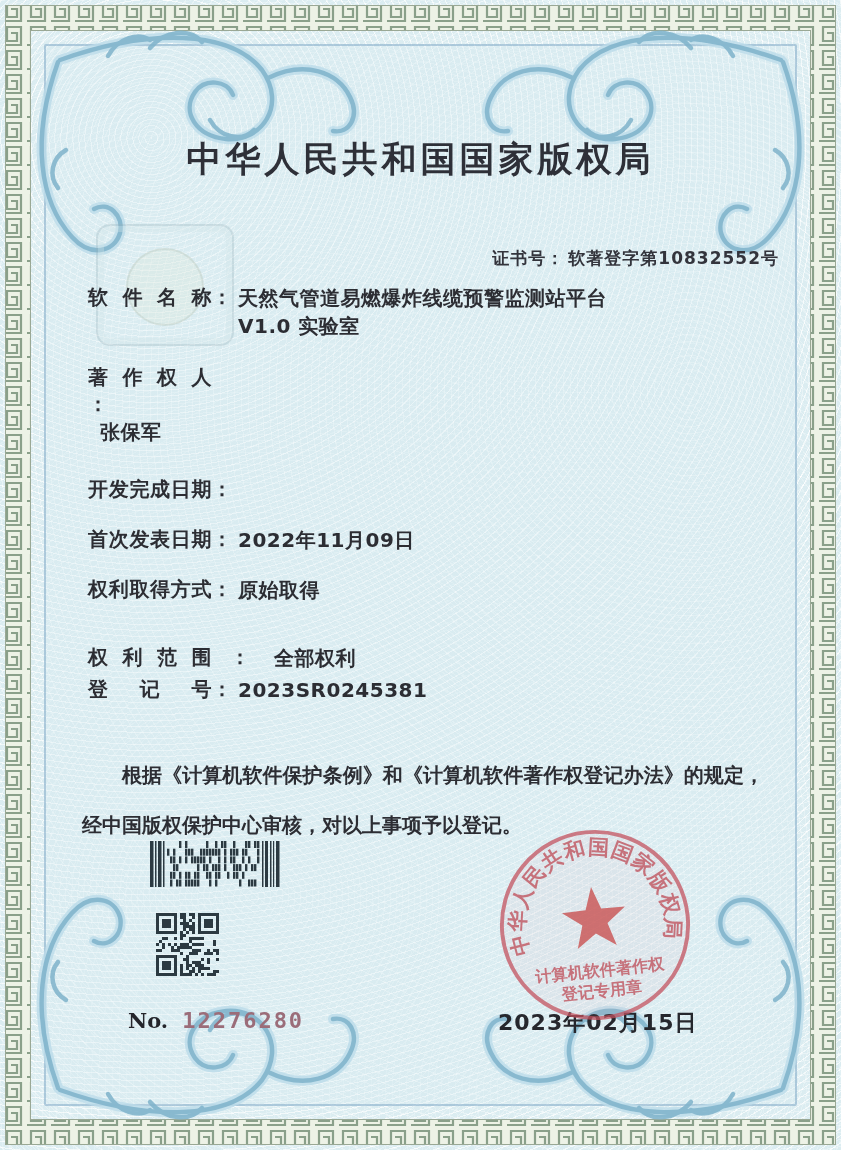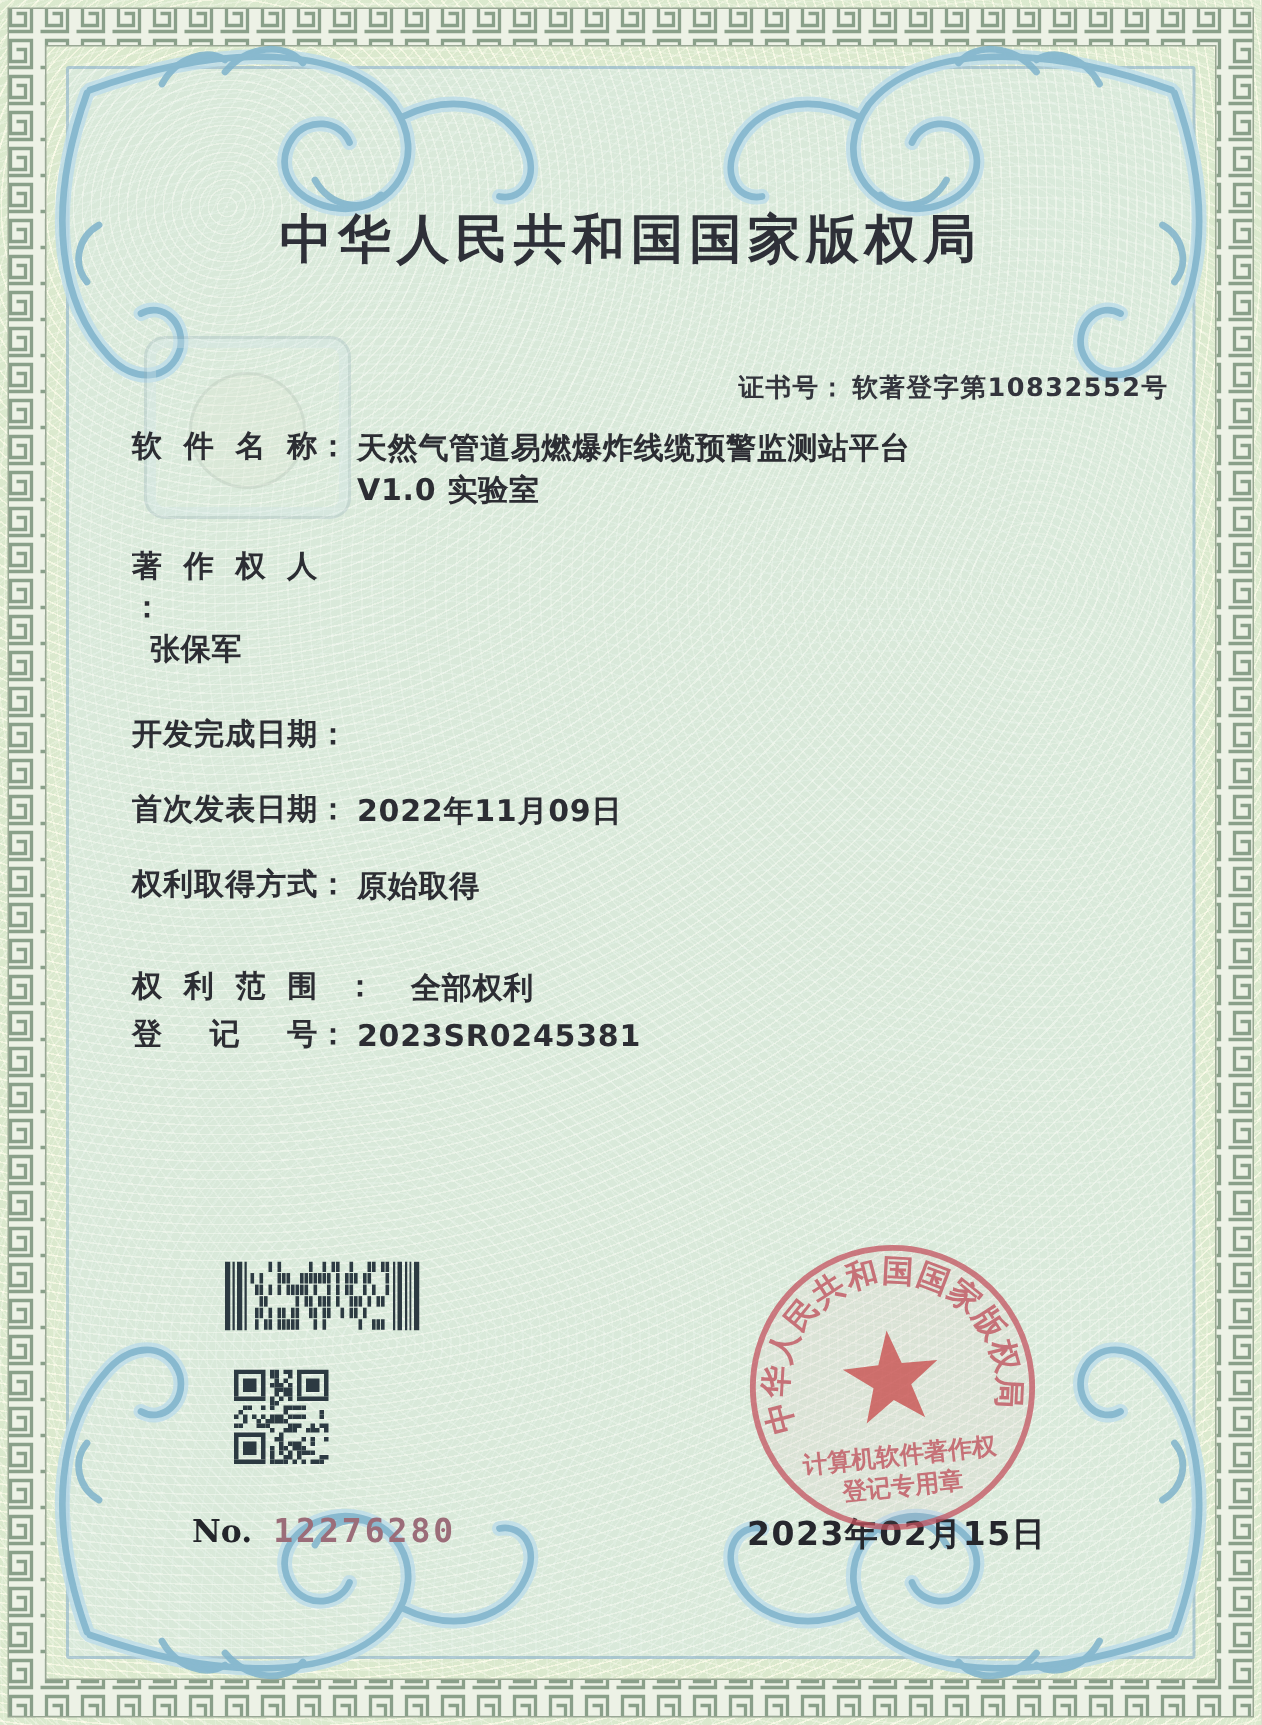--- a/index.html
+++ b/index.html
@@ -1,18 +1,18 @@
 <!DOCTYPE html>
 <html><head>
 <meta charset="utf-8">
 <style>
   html,body{margin:0;padding:0;background:#c9ccc9;}
   .page{
     position:relative; width:841px; height:1150px; margin:0 auto;
-    background:#fef9c3; overflow:hidden;
+    background:#ffffff; overflow:hidden;
     font-family:"DejaVu Sans","Liberation Sans",sans-serif;
     color:#2c2d33;
   }
   
   .guilloche{
     position:absolute; inset:0;
     background:
       repeating-radial-gradient(circle at 18% 12%, rgba(255,255,255,.55) 0 1px, rgba(173,214,224,.20) 1px 6px),
       repeating-radial-gradient(circle at 82% 34%, rgba(255,255,255,.40) 0 1px, rgba(173,214,224,.16) 1px 7px),
       repeating-radial-gradient(circle at 30% 78%, rgba(255,255,255,.40) 0 1px, rgba(168,210,222,.16) 1px 6px),
@@ -164,20 +164,21 @@
       <span class="field-colon">：</span>
     <span class="field-value">全部权利</span>
   </div>
 
   <div class="abs field-row" style="top:676px;">
     <span class="field-label">登记号</span>
       <span class="field-colon">：</span>
     <span class="field-value">2023SR0245381</span>
   </div>
 
+  <p class="abs statement">根据《计算机软件保护条例》和《计算机软件著作权登记办法》的规定，经中国版权保护中心审核，对以上事项予以登记。</p>
 
   <svg class="abs barcode" id="barcode" width="130" height="46" viewBox="0 0 130 46">
       <rect x="0" y="0" width="3.5" height="46" fill="#2c3a42"></rect>
       <rect x="5" y="0" width="1.5" height="46" fill="#2c3a42"></rect>
       <rect x="8" y="0" width="3.5" height="46" fill="#2c3a42"></rect>
       <rect x="13" y="0" width="1.5" height="46" fill="#2c3a42"></rect>
       <rect x="112" y="0" width="1.5" height="46" fill="#2c3a42"></rect>
       <rect x="115" y="0" width="3" height="46" fill="#2c3a42"></rect>
       <rect x="120" y="0" width="1.5" height="46" fill="#2c3a42"></rect>
       <rect x="123" y="0" width="1.2" height="46" fill="#2c3a42"></rect>

